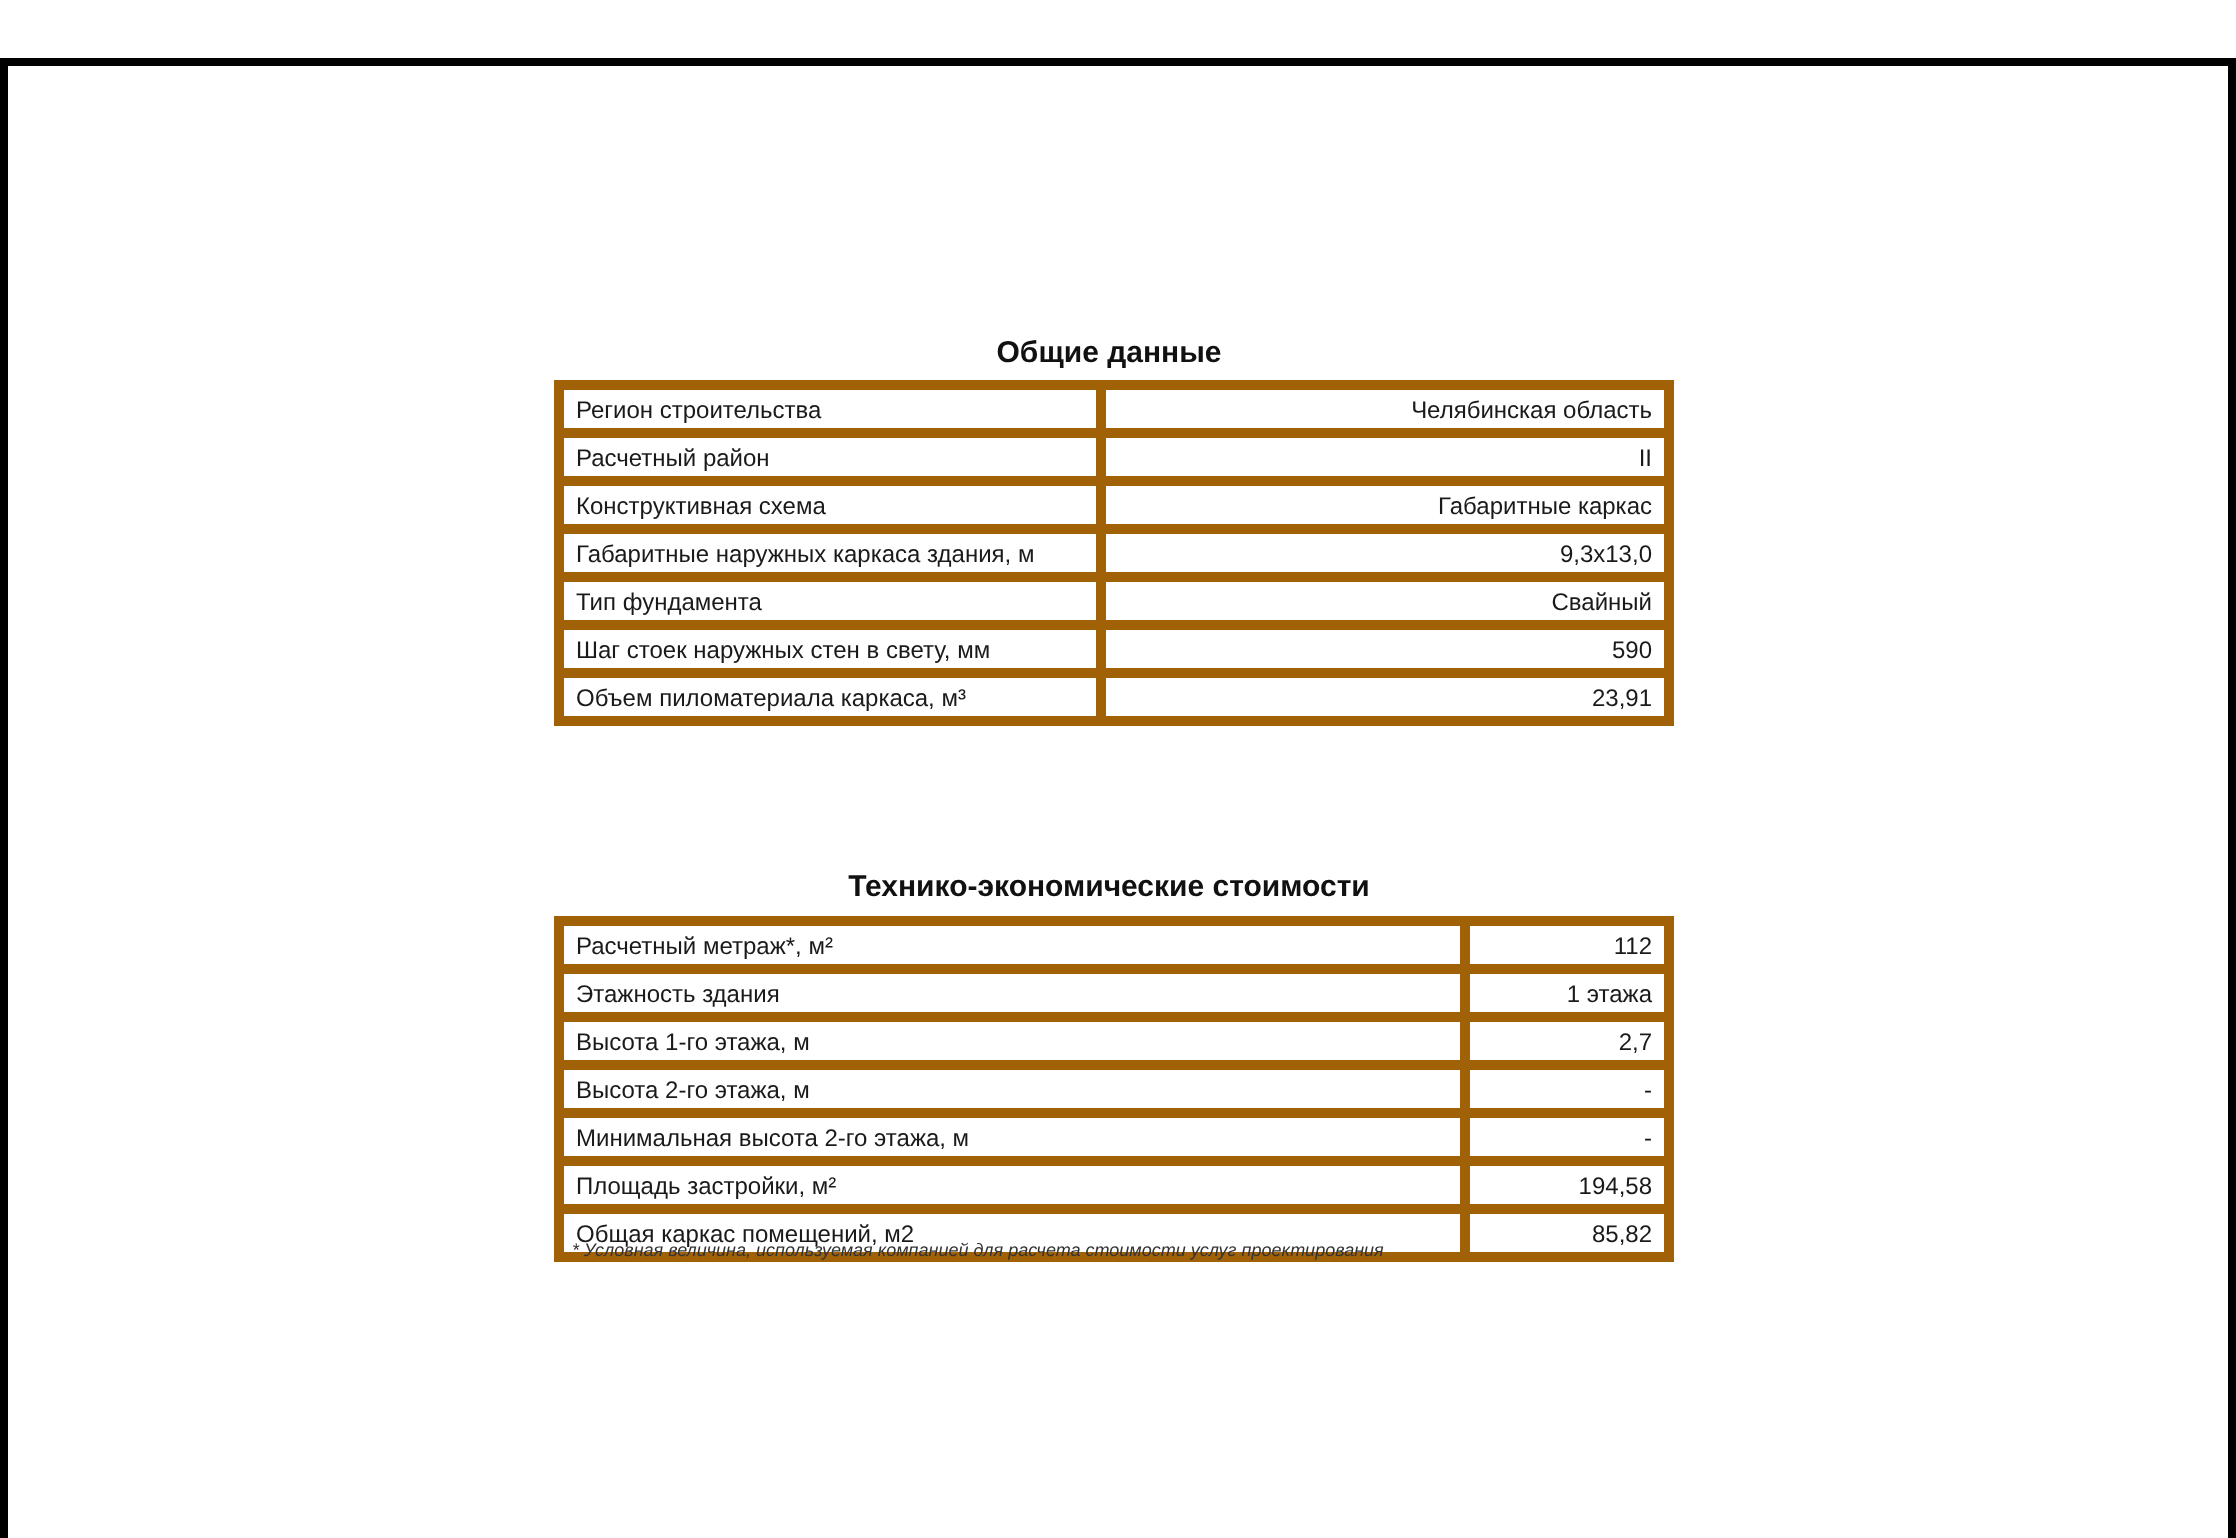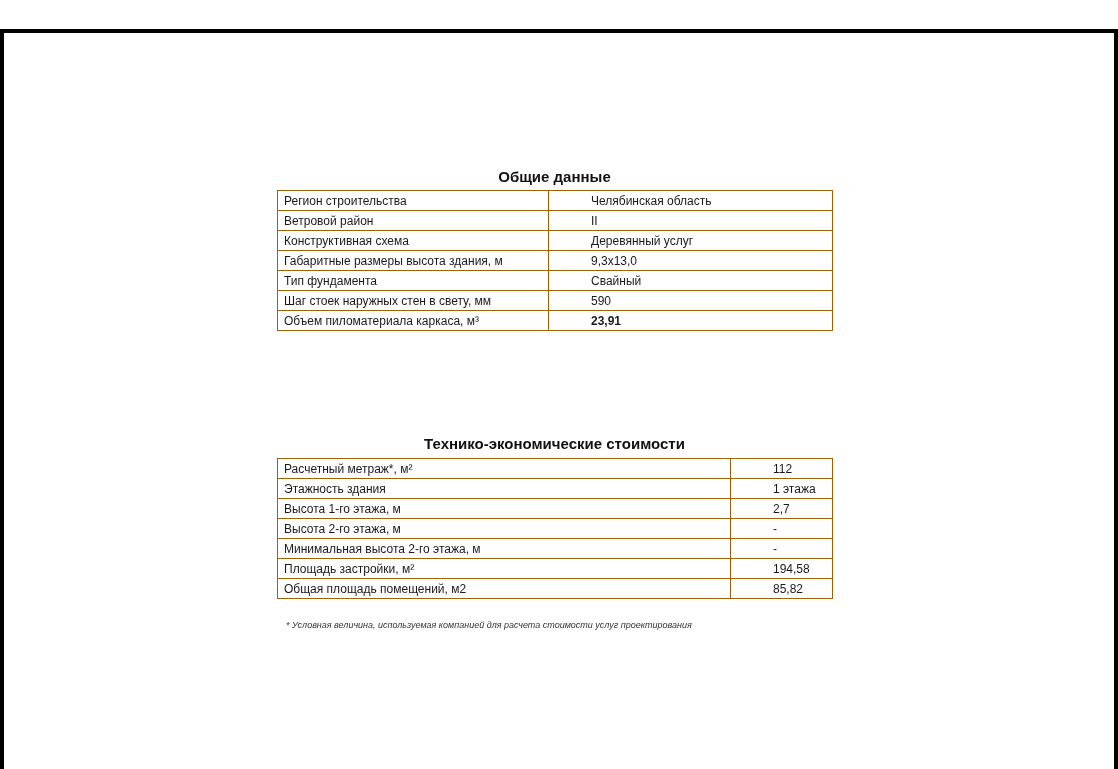--- a/index.html
+++ b/index.html
@@ -37,31 +37,31 @@
     left: 273px;
     border-collapse: collapse;
     table-layout: fixed;
     width: 555px;
     background: #ffffff;
   }
   .table-general { top: 157px; }
   .table-tech    { top: 425px; }
 
   table.doc-table td {
-    border: 1px solid #a16207;
+    border: 5px solid #a16207;
     height: 19px;
     font-size: 12px;
     line-height: 14px;
     padding: 0 6px;
     overflow: hidden;
     white-space: nowrap;
   }
   table.doc-table td.label { text-align: left; }
-  table.doc-table td.value { text-align: left; padding-left: 42px; }
-  table.doc-table td.bold  { font-weight: bold; }
+  table.doc-table td.value { text-align: right; padding-left: 42px; }
+  table.doc-table td.bold  { font-weight: normal; }
 
   .footnote {
     position: absolute;
     left: 282px;
     top: 587px;
     font-size: 9px;
     line-height: 11px;
     color: #333333;
     font-style: italic;
   }
@@ -77,29 +77,29 @@
     <colgroup>
       <col style="width:271px">
       <col style="width:284px">
     </colgroup>
     <tbody>
         <tr>
           <td class="label">Регион строительства</td>
           <td class="value">Челябинская область</td>
         </tr>
         <tr>
-          <td class="label">Ветровой район</td>
+          <td class="label">Расчетный район</td>
           <td class="value">II</td>
         </tr>
         <tr>
           <td class="label">Конструктивная схема</td>
-          <td class="value">Деревянный услуг</td>
+          <td class="value">Габаритные каркас</td>
         </tr>
         <tr>
-          <td class="label">Габаритные размеры высота здания, м</td>
+          <td class="label">Габаритные наружных каркаса здания, м</td>
           <td class="value">9,3x13,0</td>
         </tr>
         <tr>
           <td class="label">Тип фундамента</td>
           <td class="value">Свайный</td>
         </tr>
         <tr>
           <td class="label">Шаг стоек наружных стен в свету, мм</td>
           <td class="value">590</td>
         </tr>
@@ -136,21 +136,21 @@
         </tr>
         <tr>
           <td class="label">Минимальная высота 2-го этажа, м</td>
           <td class="value">-</td>
         </tr>
         <tr>
           <td class="label">Площадь застройки, м²</td>
           <td class="value">194,58</td>
         </tr>
         <tr>
-          <td class="label">Общая площадь помещений, м2</td>
+          <td class="label">Общая каркас помещений, м2</td>
           <td class="value">85,82</td>
         </tr>
       </tbody>
   </table>
 
   <div class="footnote">* Условная величина, используемая компанией для расчета стоимости услуг проектирования</div>
 
 </div>
 
 </body></html>

